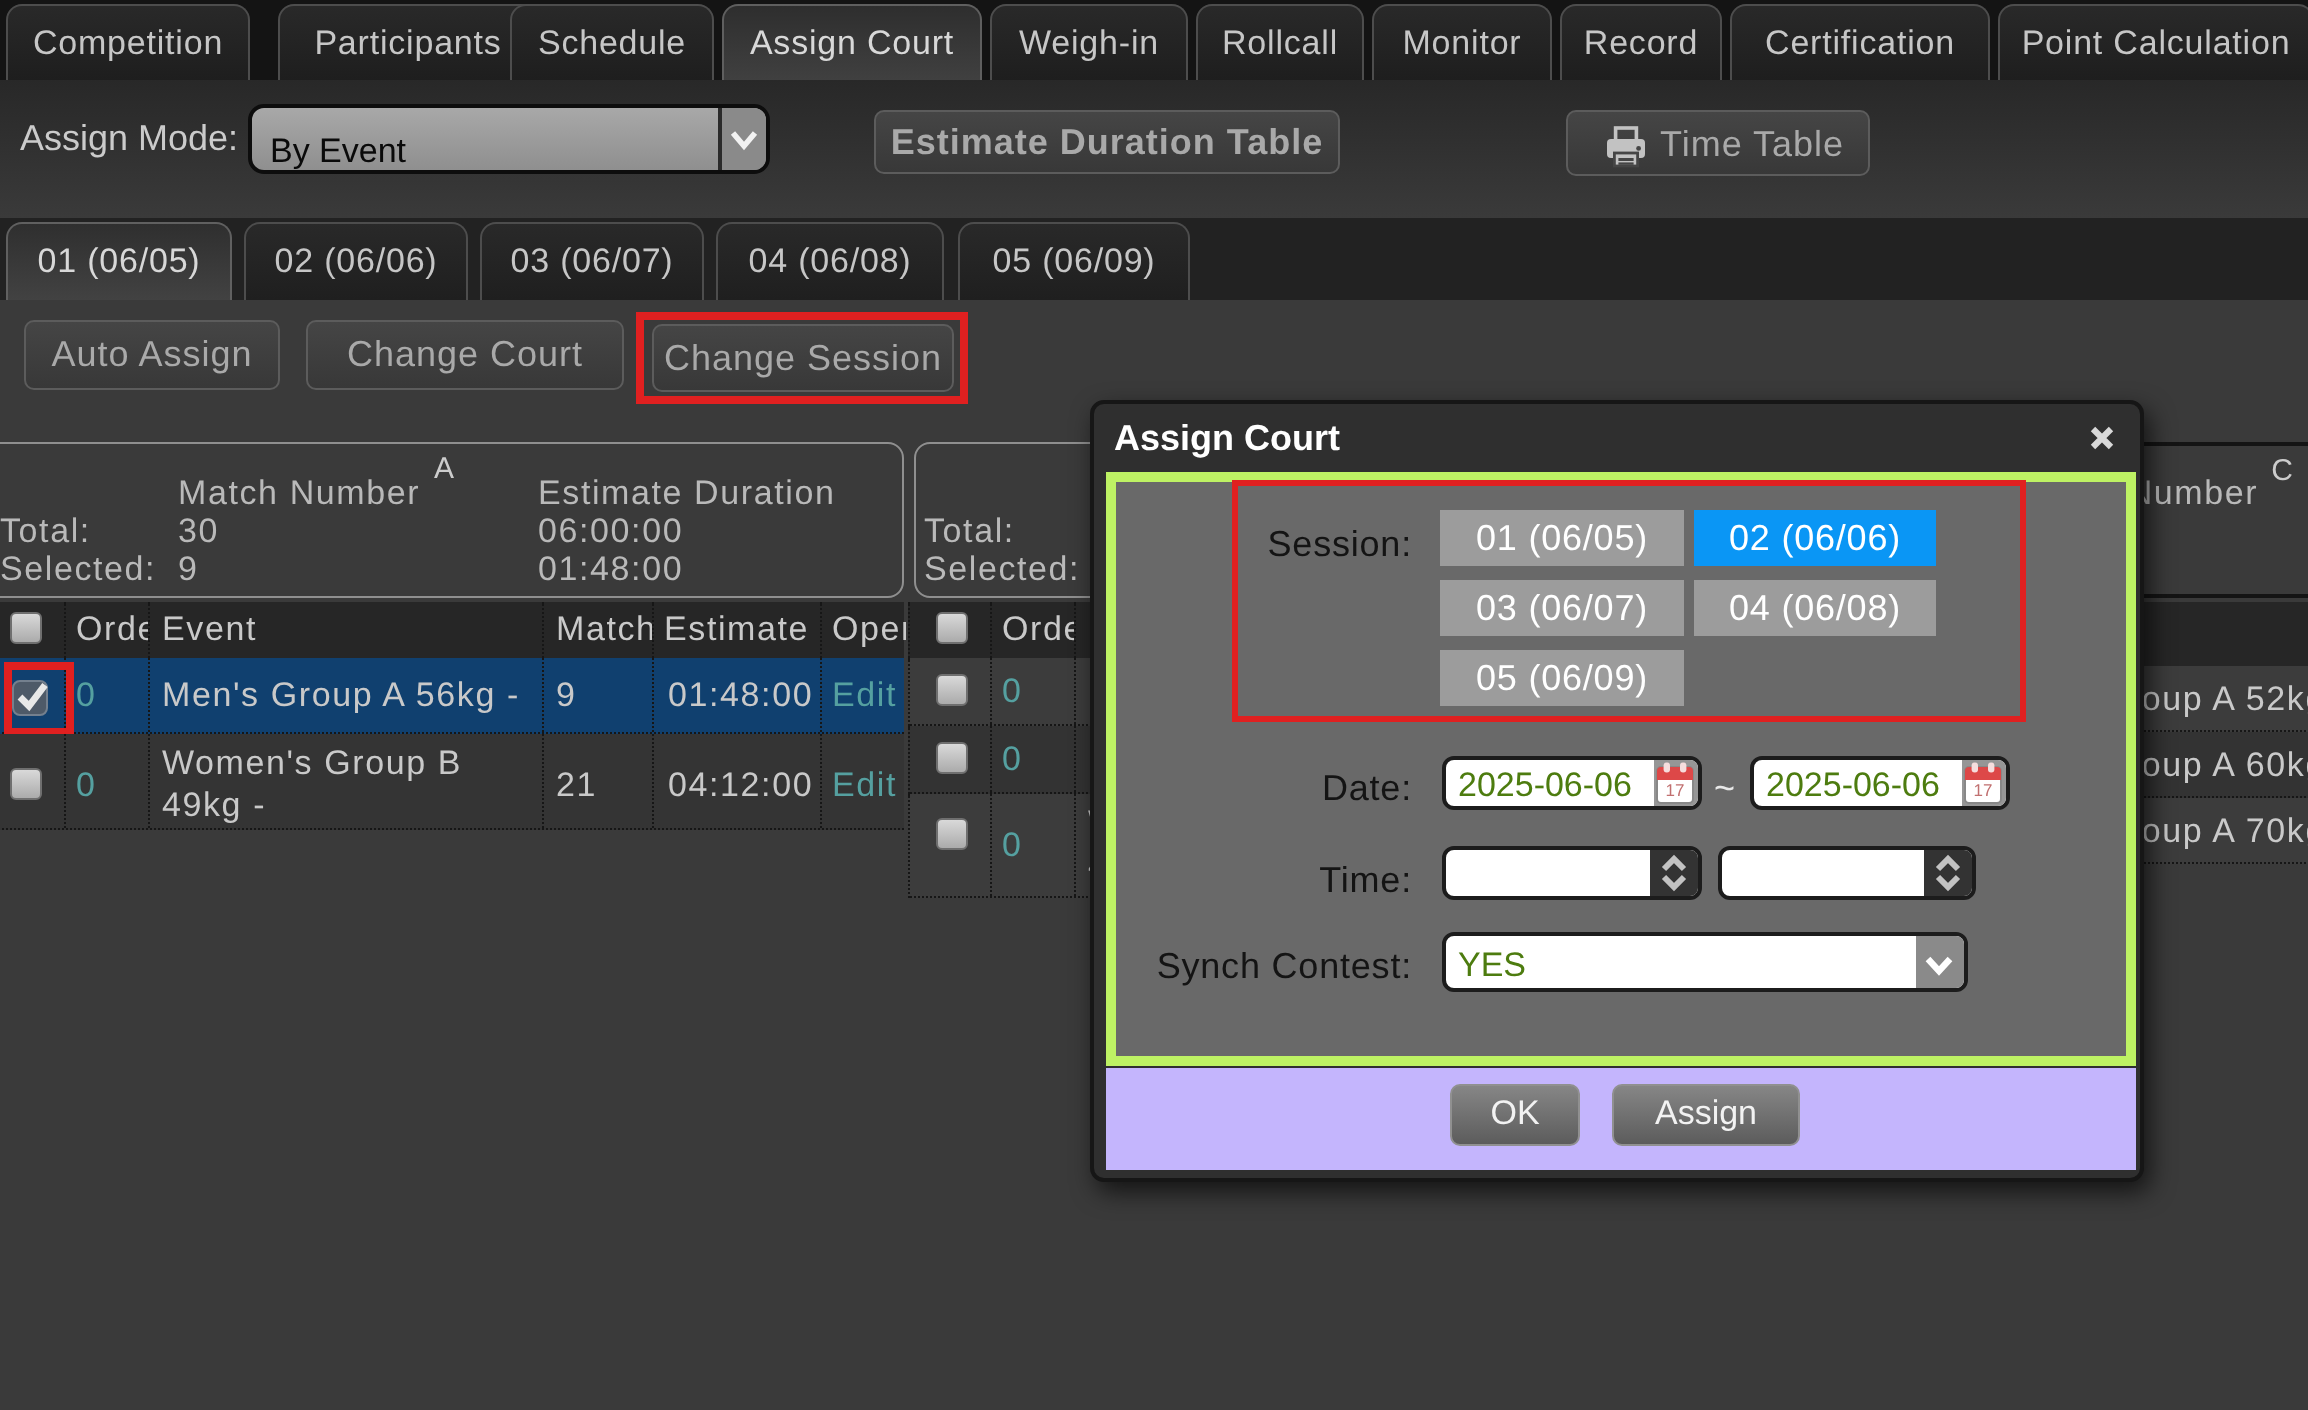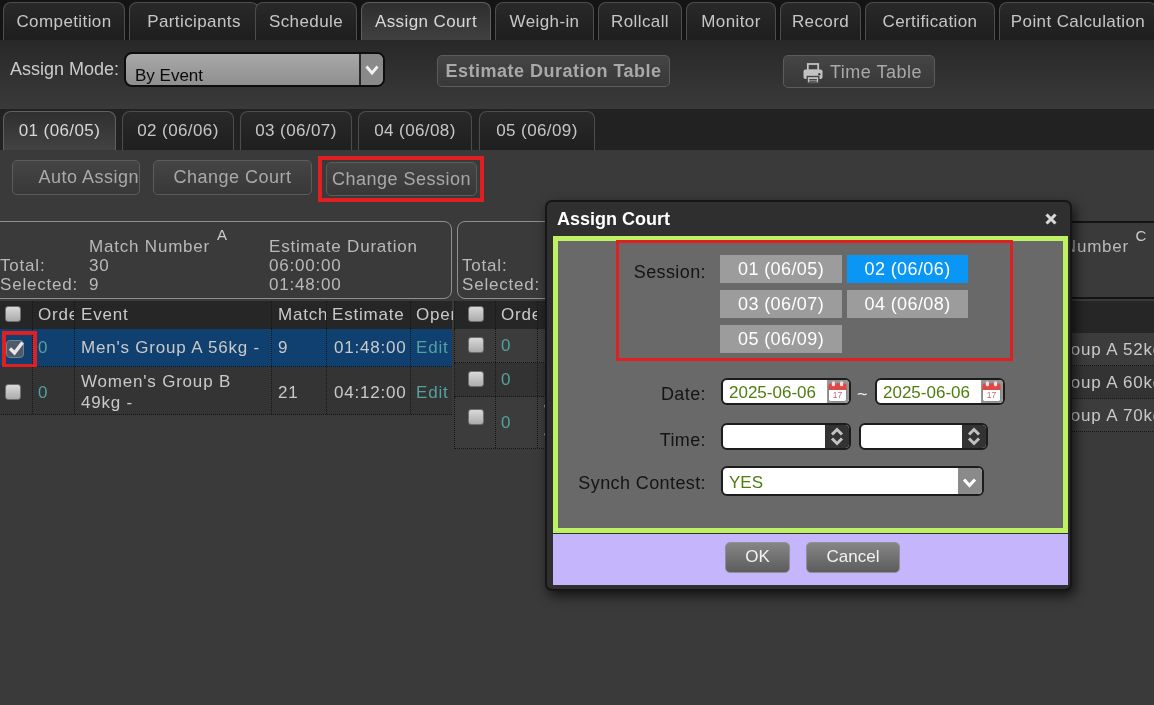--- a/index.html
+++ b/index.html
@@ -65,21 +65,21 @@
   font-size:18px; text-align:center; line-height:28px; letter-spacing:0.4px; }
 .sessbtn.sel { background:#0a96f5; }
 .winput { position:absolute; height:27px; background:#ffffff; border:2px solid #1c1c1c; border-radius:6px; }
 .winput .val { position:absolute; left:6px; top:3px; font-size:17px; color:#4d7c0f; }
 </style>
 </head>
 <body>
 
 <div id="tabbar">
   <div class="ttab" style="left:3px;width:122px;">Competition</div>
-  <div class="ttab" style="left:129px;width:130px;">Participants</div>
+  <div class="ttab" style="left:139px;width:130px;">Participants</div>
   <div class="ttab" style="left:255px;width:102px;">Schedule</div>
   <div class="ttab act" style="left:361px;width:130px;">Assign Court</div>
   <div class="ttab" style="left:495px;width:99px;">Weigh-in</div>
   <div class="ttab" style="left:598px;width:84px;">Rollcall</div>
   <div class="ttab" style="left:686px;width:90px;">Monitor</div>
   <div class="ttab" style="left:780px;width:81px;">Record</div>
   <div class="ttab" style="left:865px;width:130px;">Certification</div>
   <div class="ttab" style="left:999px;width:158px;">Point Calculation</div>
 </div>
 
@@ -108,21 +108,21 @@
 </div>
 
 <div id="sessband">
   <div class="stab act" style="left:3px;width:113px;">01 (06/05)</div>
   <div class="stab" style="left:122px;width:112px;">02 (06/06)</div>
   <div class="stab" style="left:240px;width:112px;">03 (06/07)</div>
   <div class="stab" style="left:358px;width:114px;">04 (06/08)</div>
   <div class="stab" style="left:479px;width:116px;">05 (06/09)</div>
 </div>
 
-<div class="btn" style="left:12px;top:160px;width:128px;height:35px;line-height:33px;text-align:right;">Auto Assign</div>
+<div class="btn" style="left:12px;top:160px;width:128px;height:35px;line-height:33px;">Auto Assign</div>
 <div class="btn" style="left:153px;top:160px;width:159px;height:35px;line-height:33px;">Change Court</div>
 <div class="abs" style="left:318px;top:156px;width:166px;height:46px;border:4px solid #e02020;"></div>
 <div class="btn" style="left:326px;top:162px;width:151px;height:34px;line-height:32px;">Change Session</div>
 
 <div class="panel" style="left:-8px;width:460px;">
   <div class="sumbox">
       <div class="pl">A</div>
     </div>
   <div class="sl" style="left:97px;top:19px;">Match Number</div>
   <div class="sl" style="left:277px;top:19px;">Estimate Duration</div>
@@ -362,15 +362,15 @@
       <span class="val" style="top:5px;">YES</span>
       <div style="position:absolute;right:0;top:0;width:24px;height:26px;background:#8a8a8a;border-radius:0 4px 4px 0;">
         <svg style="position:absolute;left:4px;top:9px;" width="15" height="11" viewBox="0 0 15 11">
             <path d="M2 2.5 L7.5 8.5 L13 2.5" stroke="#ffffff" stroke-width="3.2" fill="none"></path>
           </svg>
       </div>
     </div>
   </div>
   <div id="dlgfoot">
     <div class="dbtn" style="left:172px;width:65px;">OK</div>
-    <div class="dbtn" style="left:253px;width:94px;">Cancel</div>
+    <div class="dbtn" style="left:253px;width:94px;">Assign</div>
   </div>
 </div>
 
 </body></html>

